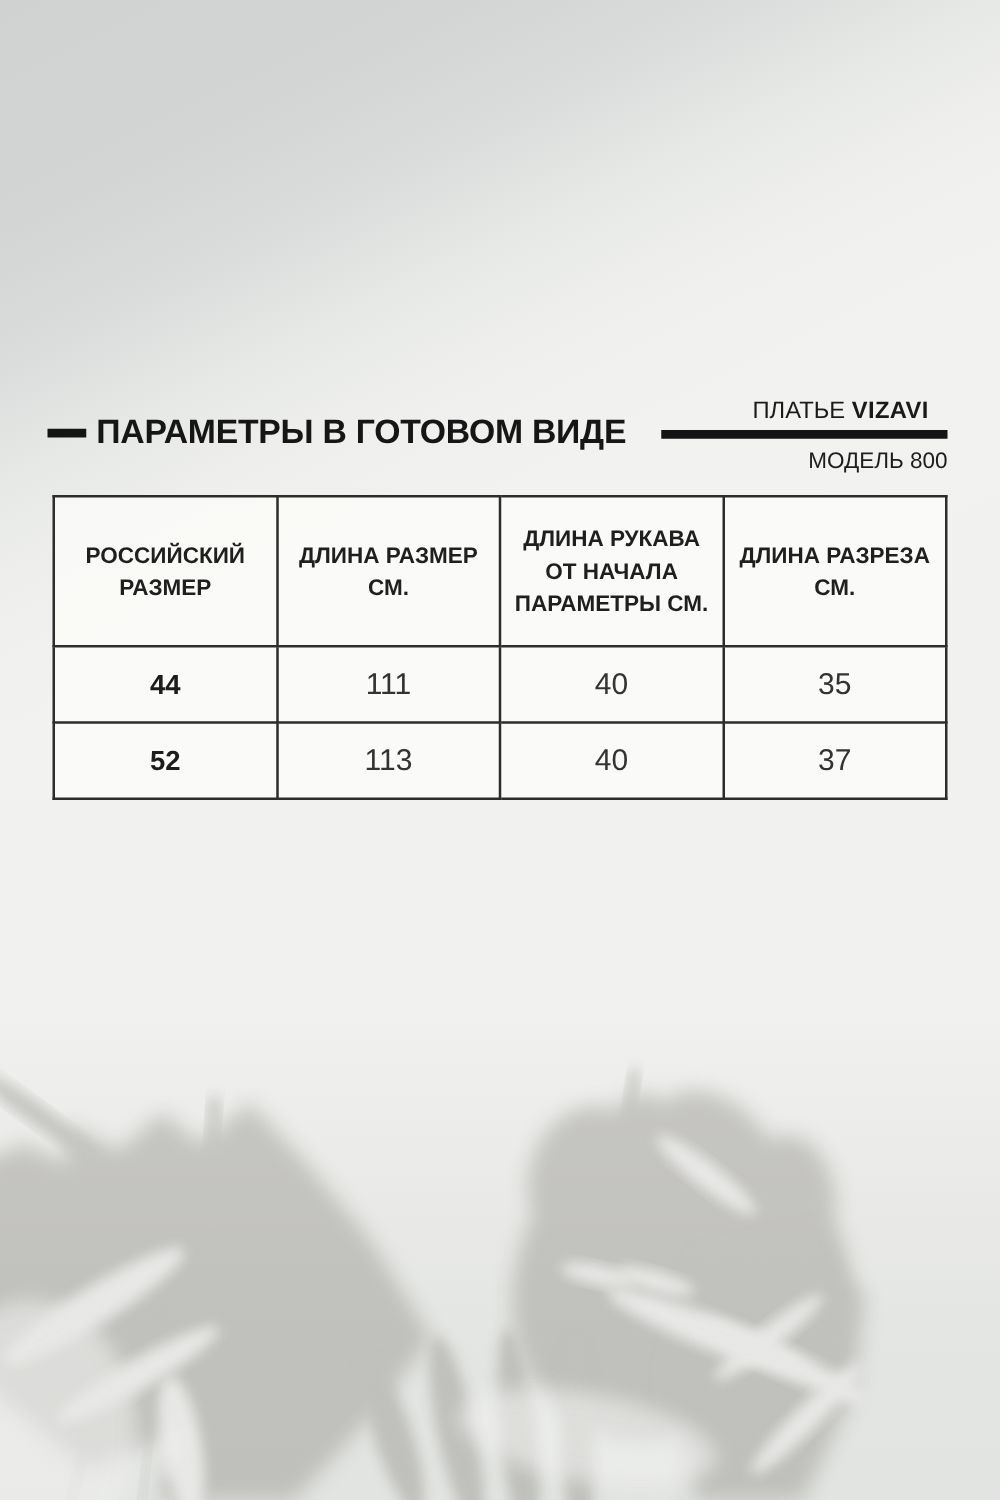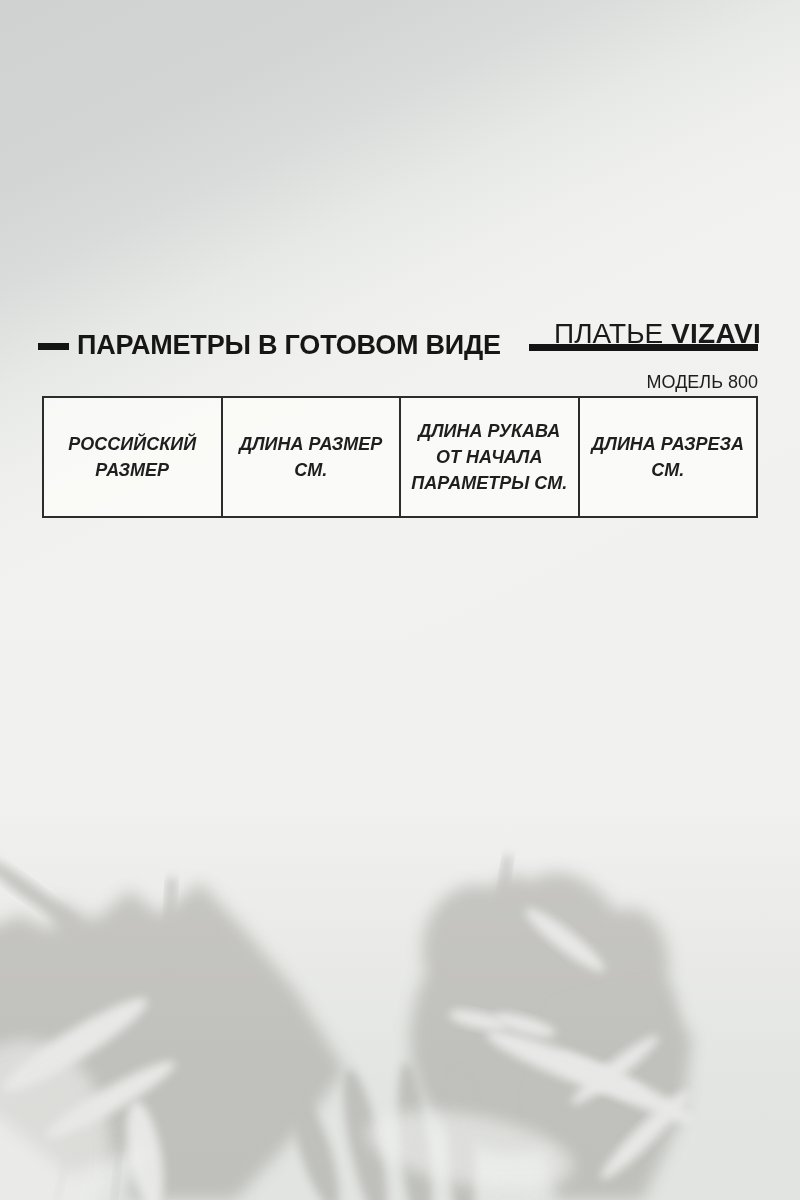--- a/index.html
+++ b/index.html
@@ -35,31 +35,31 @@
   .page-title {
     position: absolute; left: 77px; top: 330px;
     font-size: 27px; font-weight: 600; letter-spacing: -0.2px;
     color: #161616; white-space: nowrap;
   }
   .title-rule {
     position: absolute; left: 529px; top: 344px;
     width: 229px; height: 7px; background: #141414;
   }
   .brand-line {
-    position: absolute; right: 39px; top: 318px;
-    font-size: 28px; color: #1a1a1a; white-space: nowrap;
+    position: absolute; right: 57px; top: 318px;
+    font-size: 19px; color: #1a1a1a; white-space: nowrap;
   }
   .brand-line .brand-name { font-weight: 700; letter-spacing: 0.3px; }
   .model-line {
-    position: absolute; right: 42px; top: 372px;
+    position: absolute; right: 42px; top: 358px;
     font-size: 18px; color: #1d1d1d; white-space: nowrap;
   }
 
   
-  .size-table-wrap { position: absolute; left: 42px; top: 396px; width: 716px; font-style: italic; }
+  .size-table-wrap { position: absolute; left: 42px; top: 396px; width: 716px; }
   table.size-table {
     width: 100%; border-collapse: collapse; table-layout: fixed;
   }
   table.size-table th, table.size-table td {
     border: 2px solid #2c2c2c;
     background: rgba(251,251,249,0.82);
     text-align: center; vertical-align: middle;
     padding: 2px 8px;
   }
   table.size-table th {
@@ -192,15 +192,27 @@
   <table class="size-table">
     <thead>
       <tr>
           <th>РОССИЙСКИЙ РАЗМЕР</th>
           <th>ДЛИНА РАЗМЕР СМ.</th>
           <th>ДЛИНА РУКАВА ОТ НАЧАЛА ПАРАМЕТРЫ СМ.</th>
           <th>ДЛИНА РАЗРЕЗА СМ.</th>
         </tr>
     </thead>
     <tbody>
+        <tr>
+          <td class="size-cell">44</td>
+          <td>111</td>
+          <td>40</td>
+          <td>35</td>
+        </tr>
+        <tr>
+          <td class="size-cell">52</td>
+          <td>113</td>
+          <td>40</td>
+          <td>37</td>
+        </tr>
       </tbody>
   </table>
 </div>
 
 </body></html>

